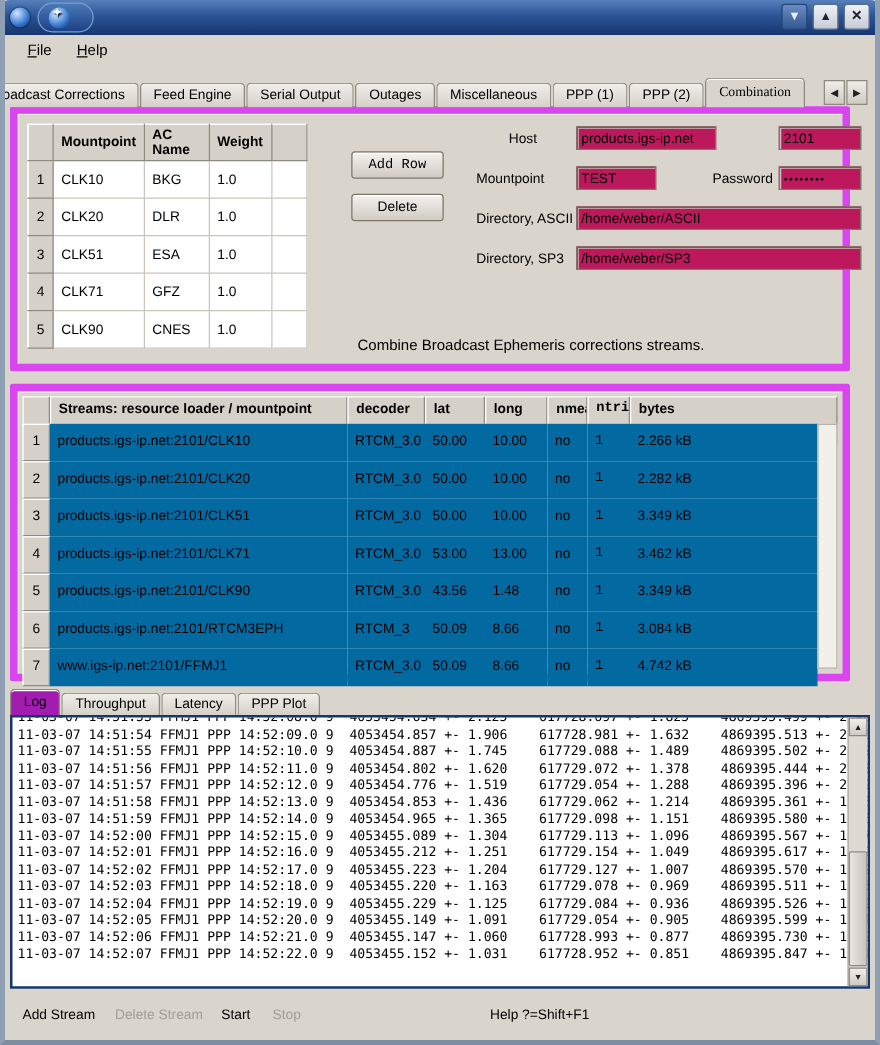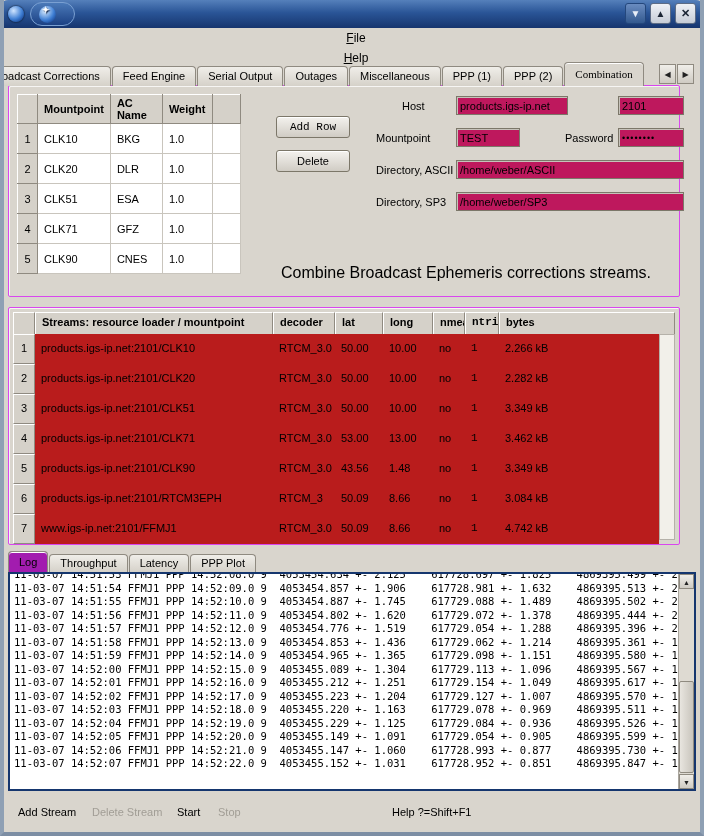--- a/index.html
+++ b/index.html
@@ -44,21 +44,21 @@
   .winbtns { position:absolute; right:8px; top:3px; display:flex; gap:4px; }
   .winbtn {
     width:21px; height:21px; border-radius:3px; font-size:10px; line-height:19px;
     text-align:center; cursor:default;
     background:linear-gradient(#eef1f6,#c6ccd6); border:1px solid #5d6c85; color:#1a2433;
   }
   .winbtn.min { background:linear-gradient(#6a8cc0,#33598f); color:#e8eef8; border-color:#24477c; }
   .winbtn.close { font-weight:bold; font-size:11px; }
 
   
-  .menubar { position:absolute; left:0; top:28px; right:0; height:24px; display:flex; align-items:center; padding-left:8px;flex-direction:column; }
+  .menubar { position:absolute; left:0; top:28px; right:0; height:24px; display:flex; align-items:center; padding-left:8px; }
   .menu-item { display:inline-block; padding:3px 10px; font-size:12px; color:#000; }
   .menu-item::first-letter { text-decoration:underline; }
 
   
   .tabbar { position:absolute; left:0; right:0; top:62px; height:24px; display:flex; align-items:flex-end; overflow:hidden; z-index:3; padding-right:40px; }
   .tab {
     flex:0 0 auto; height:20px; margin-right:1px; padding:3px 10px 0 10px;
     font-size:11px; white-space:nowrap; color:#000;
     background:linear-gradient(#f0eee9,#d5d1c9);
     border:1px solid #8f8a80; border-bottom:none; border-radius:4px 4px 0 0;
@@ -70,21 +70,21 @@
   }
   .tab-arrows { position:absolute; right:6px; top:64px; display:flex; gap:1px; z-index:5; }
   .tab-arrow {
     width:17px; height:20px; font-size:8px; line-height:20px; text-align:center;
     background:linear-gradient(#f0eee9,#cfcbc3); border:1px solid #8f8a80; color:#222;
   }
 
   
   .groupbox {
     position:absolute; left:4px; right:20px;
-    border:1px solid #d946ef; border-radius:2px;
+    border:6px solid #d946ef; border-radius:2px;
     box-shadow:inset 1px 1px 0 rgba(255,255,255,.75);
     background:#d9d5cd;
   }
   #comb-group { top:85px; height:212px; }
   #streams-group { top:307px; height:238px; }
 
   
   .ctable { position:absolute; left:8px; top:8px; border-collapse:collapse; background:#fff; }
   .ctable th {
     background:#d5d1c9; font-size:11px; font-weight:bold; padding:2px 6px; height:22px;
@@ -102,35 +102,35 @@
   #btn-addrow { left:267px; top:30px;font-family:Liberation Mono, monospace; }
   #btn-delete { left:267px; top:64px; }
 
   .flabel { position:absolute; font-size:11px; color:#000; white-space:nowrap; }
   .finput {
     position:absolute; height:19px; font-size:11px; padding:0 3px; color:#000;
     background:#be185d; border:1px solid #7c7769; box-shadow:inset 1px 1px 0 #c6c2ba;
     font-family:"Liberation Sans",sans-serif;
   }
   .pw { letter-spacing:1px; font-size:9px; }
-  .caption { position:absolute; left:272px; top:178px; font-size:16px; color:#000; white-space:nowrap; }
+  .caption { position:absolute; left:272px; top:178px; font-size:12px; color:#000; white-space:nowrap; }
 
   
   .shead { position:absolute; left:4px; top:4px; right:4px; height:38px; display:flex; }
   .shcell {
     background:#d5d1c9; border:1px solid; border-color:#ffffff #8f8a80 #8f8a80 #ffffff;
     font-size:11px; font-weight:bold; padding:3px 6px; white-space:nowrap; overflow:hidden;
   }
   .srows { position:absolute; left:4px; top:26px; right:20px; bottom:4px; background:#fff; }
   .srow { display:flex; height:30px; }
   .snum {
     flex:0 0 22px; background:#d5d1c9; border:1px solid; border-color:#ffffff #8f8a80 #8f8a80 #ffffff;
     font-size:11px; text-align:center; padding-top:7px;
   }
-  .scell { font-size:11px; padding:8px 6px 0 6px; white-space:nowrap; overflow:hidden; background:#b91c1c; }
+  .scell { font-size:11px; padding:8px 6px 0 6px; white-space:nowrap; overflow:hidden; background:#0369a1; }
   .w-src  { flex:0 0 238px; } .w-dec { flex:0 0 62px; } .w-lat { flex:0 0 48px; }
   .w-lng  { flex:0 0 50px; }  .w-nme { flex:0 0 32px; } .w-ntr { flex:0 0 34px;font-family:Liberation Mono, monospace; }
   .w-byt  { flex:1 1 auto; }
   .h-num  { flex:0 0 22px; padding:3px 2px; }
   .streams-scroll { position:absolute; right:4px; top:26px; bottom:4px; width:16px; background:#f2f0ea; border:1px solid #b5b1a9; }
 
   
   .logtabs { position:absolute; left:4px; top:551px; height:21px; display:flex; align-items:flex-end; z-index:2; }
   .logtab {
     height:18px; margin-right:1px; padding:2px 10px 0 10px; font-size:11px; white-space:nowrap;

